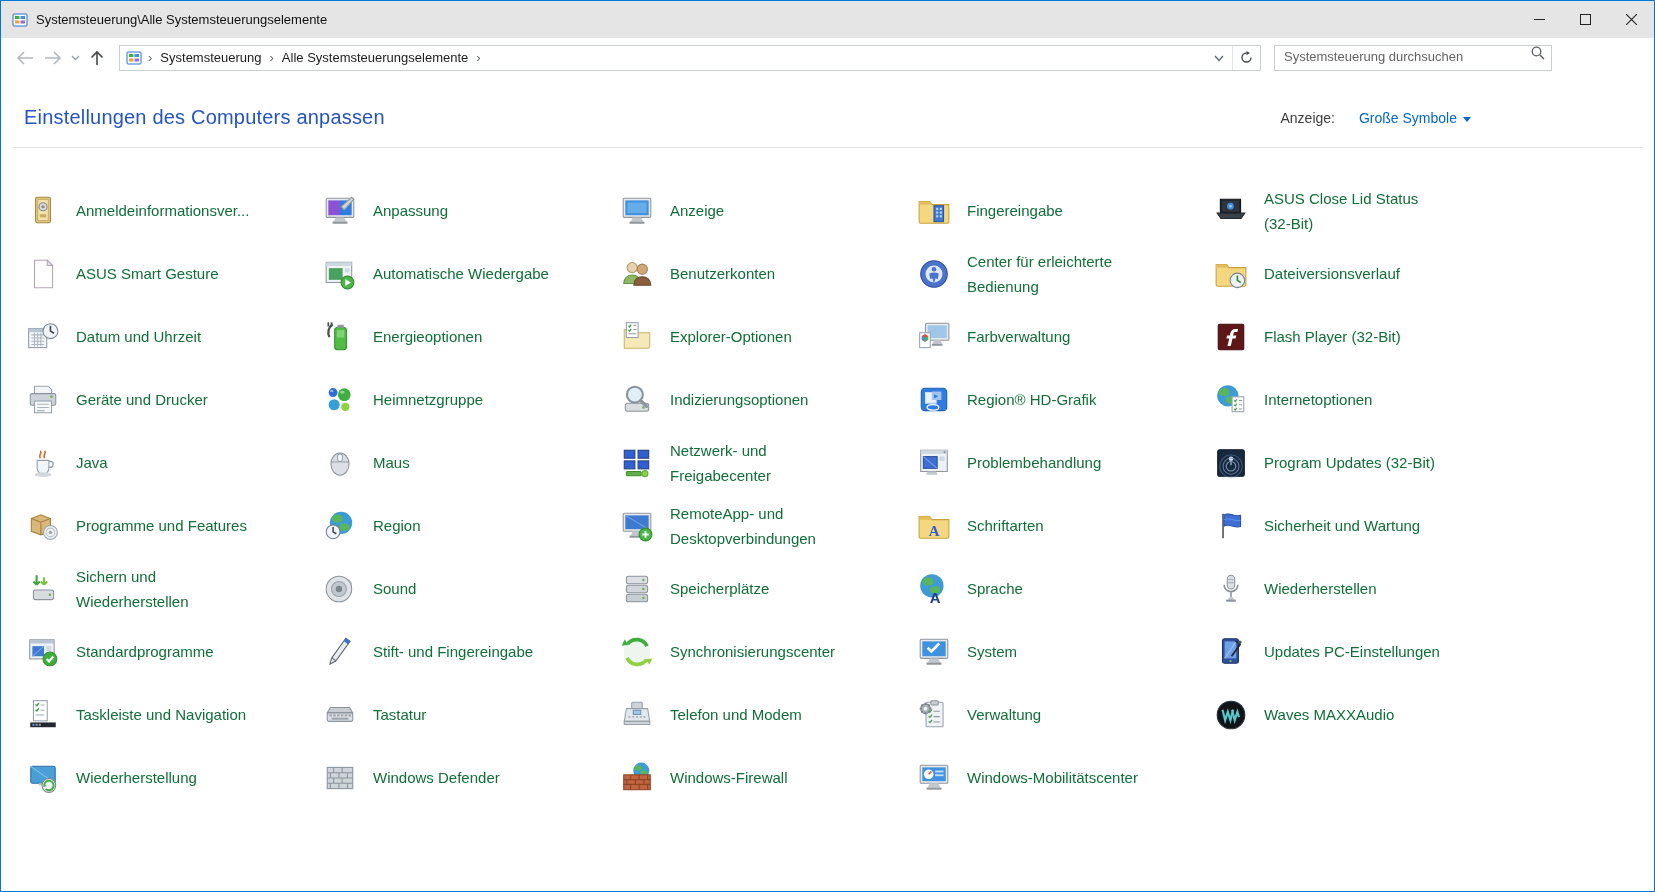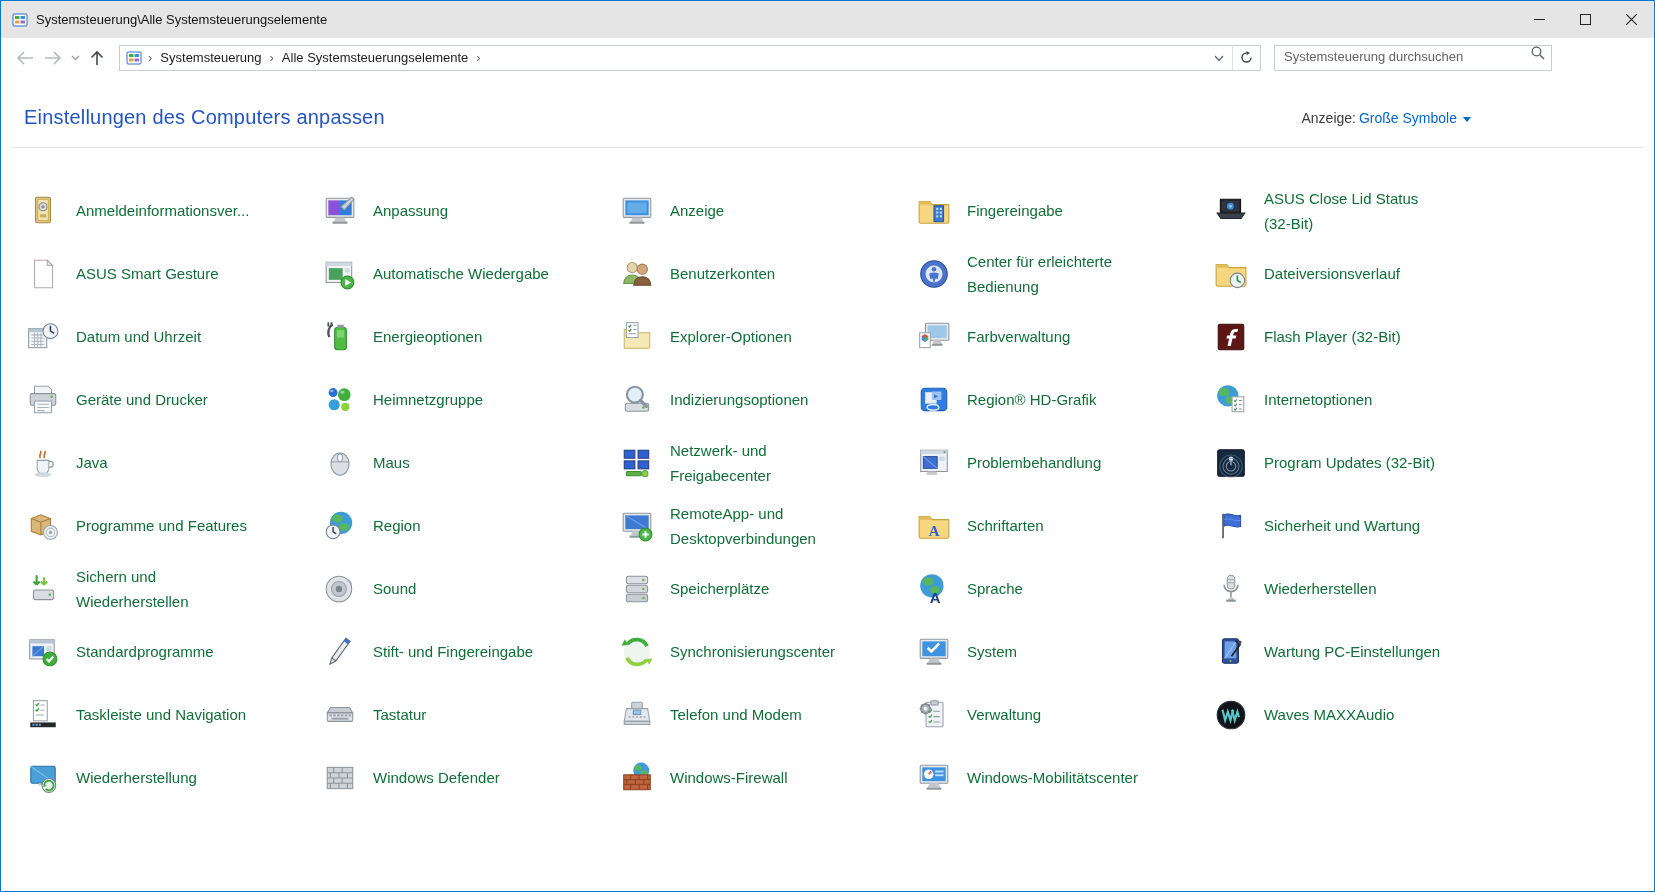--- a/index.html
+++ b/index.html
@@ -44,21 +44,21 @@
   }
   .searchbox input::placeholder { color:#636363; opacity:1; }
   .searchbox .mag { width:26px; display:flex; align-items:center; justify-content:center; }
   
   .headband { position:relative; height:70px; }
   .headband h1 {
     position:absolute; left:23px; top:29px;
     font-size:20px; font-weight:400; color:var(--heading,#2454c4); letter-spacing:.2px;
   }
   .viewctl { position:absolute; right:183px; top:33px; display:flex; align-items:center; font-size:14px; }
-  .viewctl .vlabel { color:#3c3c3c; margin-right:3px; }
+  .viewctl .vlabel { color:#3c3c3c; margin-right:24px; }
   .viewctl .vlink { color:var(--viewblue,#0066cc); display:flex; align-items:center; }
   .viewctl .caret { width:0; height:0; border-left:4px solid transparent; border-right:4px solid transparent;
     border-top:5px solid var(--viewblue,#0066cc); margin-left:6px; margin-top:2px; }
   .divider { position:absolute; left:11px; right:11px; top:146px; height:1px; background:#e2e5e8; }
   
   .grid {
     position:absolute; left:25px; top:178px;
     display:grid; grid-template-columns:repeat(5,297px); grid-auto-rows:63px;
   }
   .item { display:flex; align-items:center; gap:16px; cursor:pointer; }
@@ -707,21 +707,21 @@
     <span class="icon">
         <svg width="34" height="34" viewBox="0 0 32 32">
           <rect x="8" y="3.5" width="15" height="23" rx="2" fill="#2e4f9e" stroke="#1f3668"></rect>
           <rect x="10" y="6" width="11" height="16" fill="#6f9fe8"></rect>
           <path d="M10 22l11-16" stroke="#9fc4ee"></path>
           <circle cx="15.5" cy="24.5" r="1" fill="#8fd13f"></circle>
           <path d="M20 5.5l4.5 3.5-8 11" stroke="#23272e" stroke-width="1.6" fill="none"></path>
           <path d="M24.5 9l1.8-2.4-2.2-1.7-1.8 2.4z" fill="#4a5057"></path>
         </svg>
       </span>
-    <span class="label">Wartung PC-Einstellungen</span>
+    <span class="label">Updates PC-Einstellungen</span>
   </div>
 
   <div class="item">
     <span class="icon">
         <svg width="34" height="34" viewBox="0 0 32 32">
           <rect x="7" y="2.5" width="13" height="19" fill="#fff" stroke="#98a2ac"></rect>
           <g stroke="#3fa53f" stroke-width="1.3" fill="none">
             <path d="M9 6l1.2 1.2 2-2.5"></path>
             <path d="M9 11l1.2 1.2 2-2.5"></path>
           </g>

